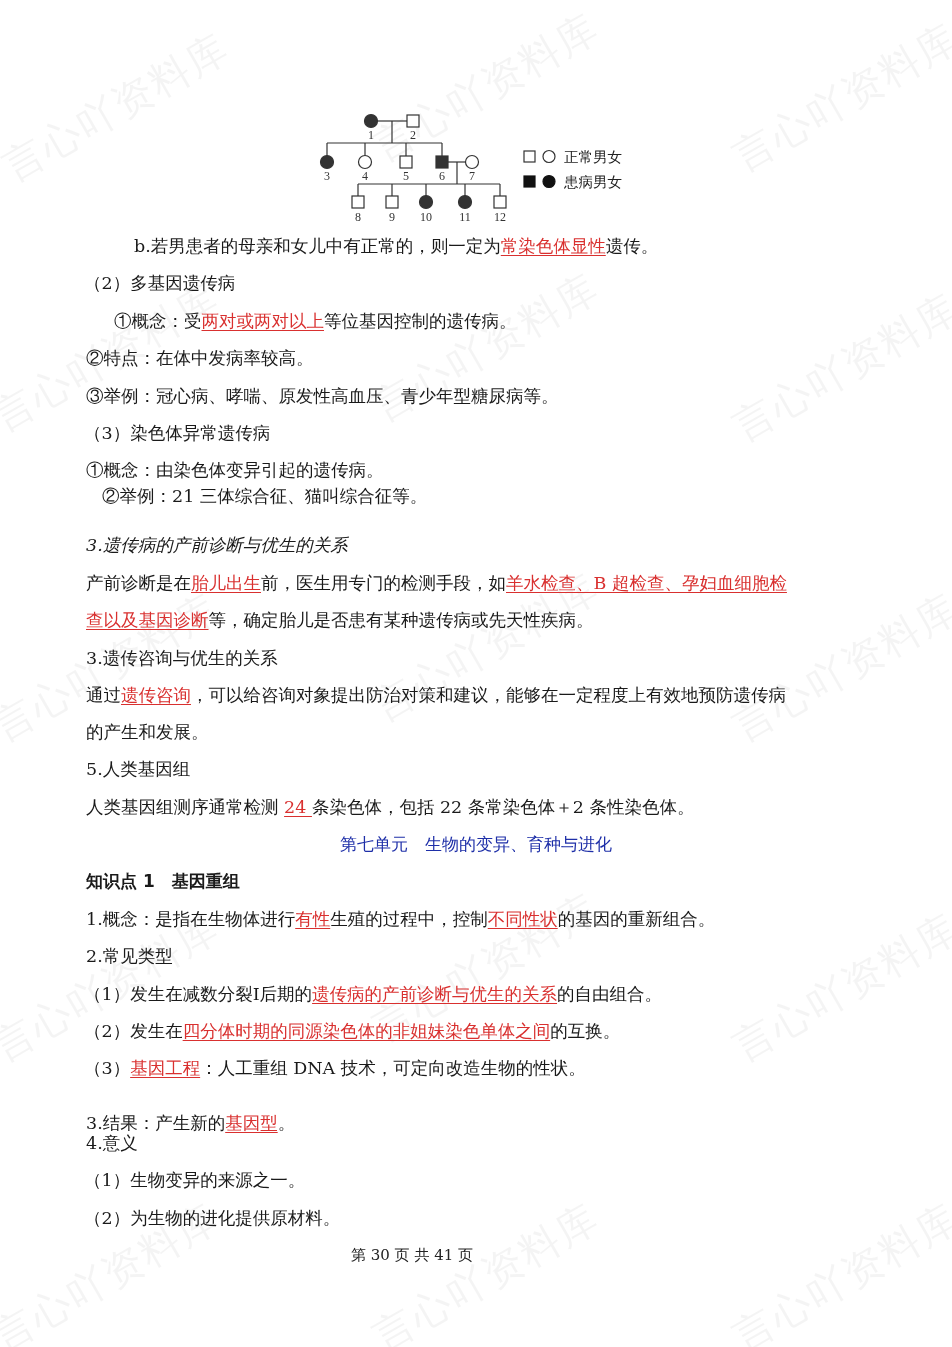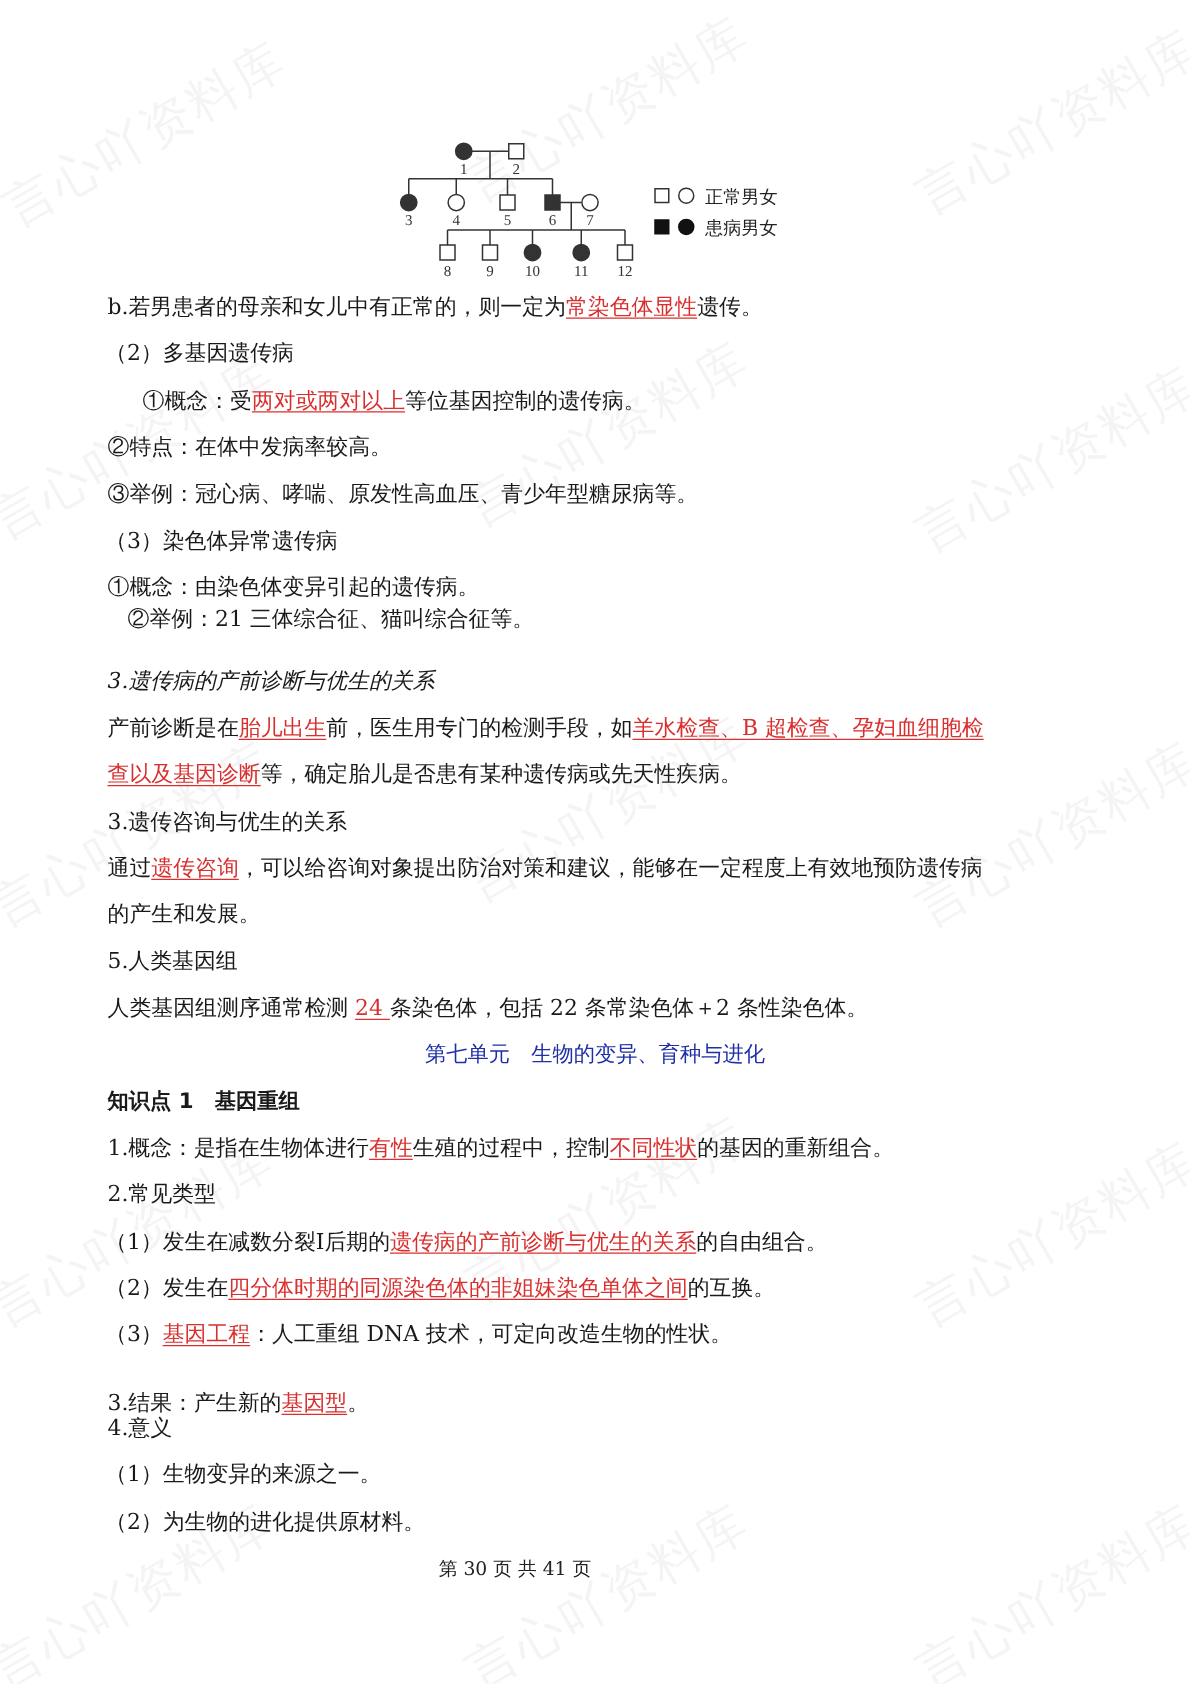--- a/index.html
+++ b/index.html
@@ -111,21 +111,21 @@
       <rect x="214" y="72" width="11" height="11" fill="#111" stroke="#111" stroke-width="1.2"></rect>
       <circle cx="239" cy="77.5" r="6" fill="#111" stroke="#111" stroke-width="1.2"></circle>
       <text x="254" y="58" font-family="DejaVu Serif, serif" font-size="14.5" fill="#222">正常男女</text>
       <text x="254" y="83" font-family="DejaVu Serif, serif" font-size="14.5" fill="#222">患病男女</text>
     </g>
   </svg>
 </div>
 
 <div class="content">
 
-  <div class="line" style="top:234px;">
+  <div class="line" style="top:234px;margin-left:48px;">
     <span>b.若男患者的母亲和女儿中有正常的，则一定为</span><span class="hl">常染色体显性</span><span>遗传。</span>
   </div>
 
   <div class="line indent" style="top:271px;">（2）多基因遗传病</div>
 
   <div class="line" style="top:309px;margin-left:28px;">
     <span>①概念：受</span><span class="hl">两对或两对以上</span><span>等位基因控制的遗传病。</span>
   </div>
 
   <div class="line" style="top:346px;">②特点：在体中发病率较高。</div>

